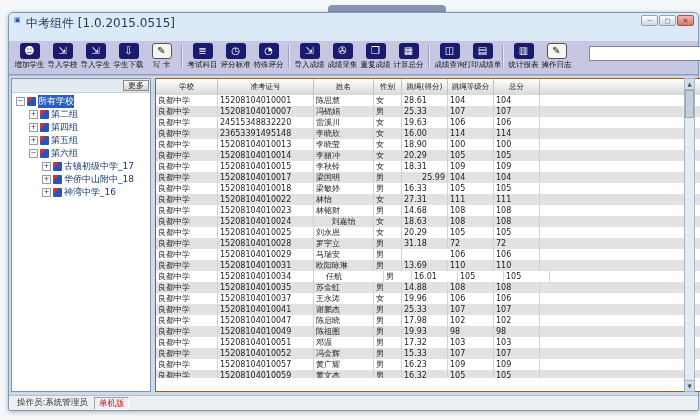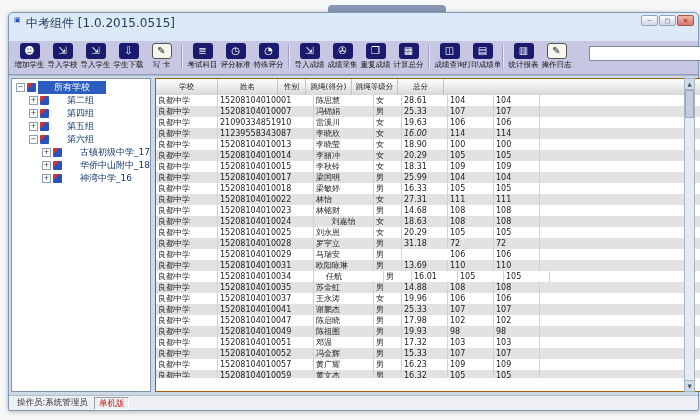--- a/index.html
+++ b/index.html
@@ -51,21 +51,21 @@
   .tree-top{height:13px;background:#e4eaf2;border-bottom:1px solid #c6d0dc;position:relative}
   .more-btn{position:absolute;right:1px;top:1px;width:26px;height:11px;
        background:linear-gradient(#fafafa,#d6d2ca);border:1px solid #888;
        font-size:8px;line-height:9px;text-align:center;color:#222;box-sizing:border-box}
   .tree-items{padding-top:2px}
   .tree-item{height:13px;display:flex;align-items:center;font-size:9px;color:#14386a;white-space:nowrap}
   .expander{width:9px;height:9px;border:1px solid #90a0b0;background:#fff;font-size:7px;
        line-height:7px;text-align:center;color:#334;margin-right:2px;flex:none;box-sizing:border-box}
   .tree-icon{width:9px;height:9px;margin-right:2px;flex:none;border-radius:1px;
        background:linear-gradient(135deg,#cc3333 35%,#2a52be 35%)}
-  .tree-label{padding:0 16px}
+  .tree-label{padding:0 0}
   .tree-label.selected{background:#2a5dbe;color:#fff}
 
   .tablewrap{position:absolute;left:146px;top:2px;width:590px;height:314px;background:#fff;
        border:1px solid #a16207;overflow:hidden;box-sizing:border-box}
   .thead{display:flex;height:16px;background:linear-gradient(#fefefe,#d8d8d8);
        border-bottom:1px solid #aaa}
   .th{border-right:1px solid #c2c2c2;display:flex;align-items:center;justify-content:center;
       text-align:center;font-size:7.5px;line-height:1.1;color:#222;padding:0 1px;box-sizing:border-box}
   .th-fill{flex:1}
   .tbody{position:absolute;top:16px;bottom:13px;left:0;right:0;overflow:hidden}
@@ -194,20 +194,23 @@
             <span class="tb-label">操作日志</span>
           </span>
         </span>
       </span>
     <input class="tb-input" type="text" value="" style="">
   </div>
 
   <div class="content">
 
     <div class="tree">
+      <div class="tree-top">
+        <span class="more-btn">更多</span>
+      </div>
       <div class="tree-items">
           <div class="tree-item" style="padding-left: 4px;">
             <span class="expander">−</span>
             <span class="tree-icon"></span>
             <span class="tree-label selected">所有学校</span>
           </div>
           <div class="tree-item" style="padding-left: 17px;">
             <span class="expander">+</span>
             <span class="tree-icon"></span>
             <span class="tree-label">第二组</span>
@@ -241,20 +244,21 @@
             <span class="expander">+</span>
             <span class="tree-icon"></span>
             <span class="tree-label">神湾中学_16</span>
           </div>
         </div>
     </div>
 
     <div class="tablewrap">
       <div class="thead">
           <div class="th" style="width: 62px;">学校</div>
+          <div class="th" style="width: 96px;">准考证号</div>
           <div class="th" style="width: 60px;">姓名</div>
           <div class="th" style="width: 28px;">性别</div>
           <div class="th" style="width: 46px;">跳绳(得分)</div>
           <div class="th" style="width: 46px;">跳绳等级分</div>
           <div class="th" style="width: 46px;">总分</div>
           <div class="th th-fill"></div>
         </div>
       <div class="tbody">
           <div class="tr">
             <div class="td" style="width: 62px;">良都中学</div>
@@ -271,34 +275,34 @@
             <div class="td" style="width: 96px;">15208104010007</div>
             <div class="td" style="width: 60px;">冯锦娟</div>
             <div class="td" style="width: 28px;">男</div>
             <div class="td" style="width: 46px;">25.33</div>
             <div class="td" style="width: 46px;">107</div>
             <div class="td" style="width: 46px;">107</div>
             <div class="td td-fill"></div>
           </div>
           <div class="tr">
             <div class="td" style="width: 62px;">良都中学</div>
-            <div class="td" style="width: 96px;">21090334851910</div>
+            <div class="td" style="width: 96px;">24515348832220</div>
             <div class="td" style="width: 60px;">雷溪川</div>
             <div class="td" style="width: 28px;">女</div>
             <div class="td" style="width: 46px;">19.63</div>
             <div class="td" style="width: 46px;">106</div>
             <div class="td" style="width: 46px;">106</div>
             <div class="td td-fill"></div>
           </div>
           <div class="tr">
             <div class="td" style="width: 62px;">良都中学</div>
-            <div class="td" style="width: 96px;">11239558343087</div>
+            <div class="td" style="width: 96px;">23653391495148</div>
             <div class="td" style="width: 60px;">李晓欣</div>
             <div class="td" style="width: 28px;">女</div>
-            <div class="td" style="width: 46px; font-style: italic;">16.00</div>
+            <div class="td" style="width: 46px;">16.00</div>
             <div class="td" style="width: 46px;">114</div>
             <div class="td" style="width: 46px;">114</div>
             <div class="td td-fill"></div>
           </div>
           <div class="tr">
             <div class="td" style="width: 62px;">良都中学</div>
             <div class="td" style="width: 96px;">15208104010013</div>
             <div class="td" style="width: 60px;">李晓莹</div>
             <div class="td" style="width: 28px;">女</div>
             <div class="td" style="width: 46px;">18.90</div>
@@ -324,21 +328,21 @@
             <div class="td" style="width: 46px;">18.31</div>
             <div class="td" style="width: 46px;">109</div>
             <div class="td" style="width: 46px;">109</div>
             <div class="td td-fill"></div>
           </div>
           <div class="tr">
             <div class="td" style="width: 62px;">良都中学</div>
             <div class="td" style="width: 96px;">15208104010017</div>
             <div class="td" style="width: 60px;">梁国明</div>
             <div class="td" style="width: 28px;">男</div>
-            <div class="td" style="width: 46px;">25.99</div>
+            <div class="td" style="width: 46px; text-align: right;">25.99</div>
             <div class="td" style="width: 46px;">104</div>
             <div class="td" style="width: 46px;">104</div>
             <div class="td td-fill"></div>
           </div>
           <div class="tr">
             <div class="td" style="width: 62px;">良都中学</div>
             <div class="td" style="width: 96px;">15208104010018</div>
             <div class="td" style="width: 60px;">梁敏婷</div>
             <div class="td" style="width: 28px;">男</div>
             <div class="td" style="width: 46px;">16.33</div>

